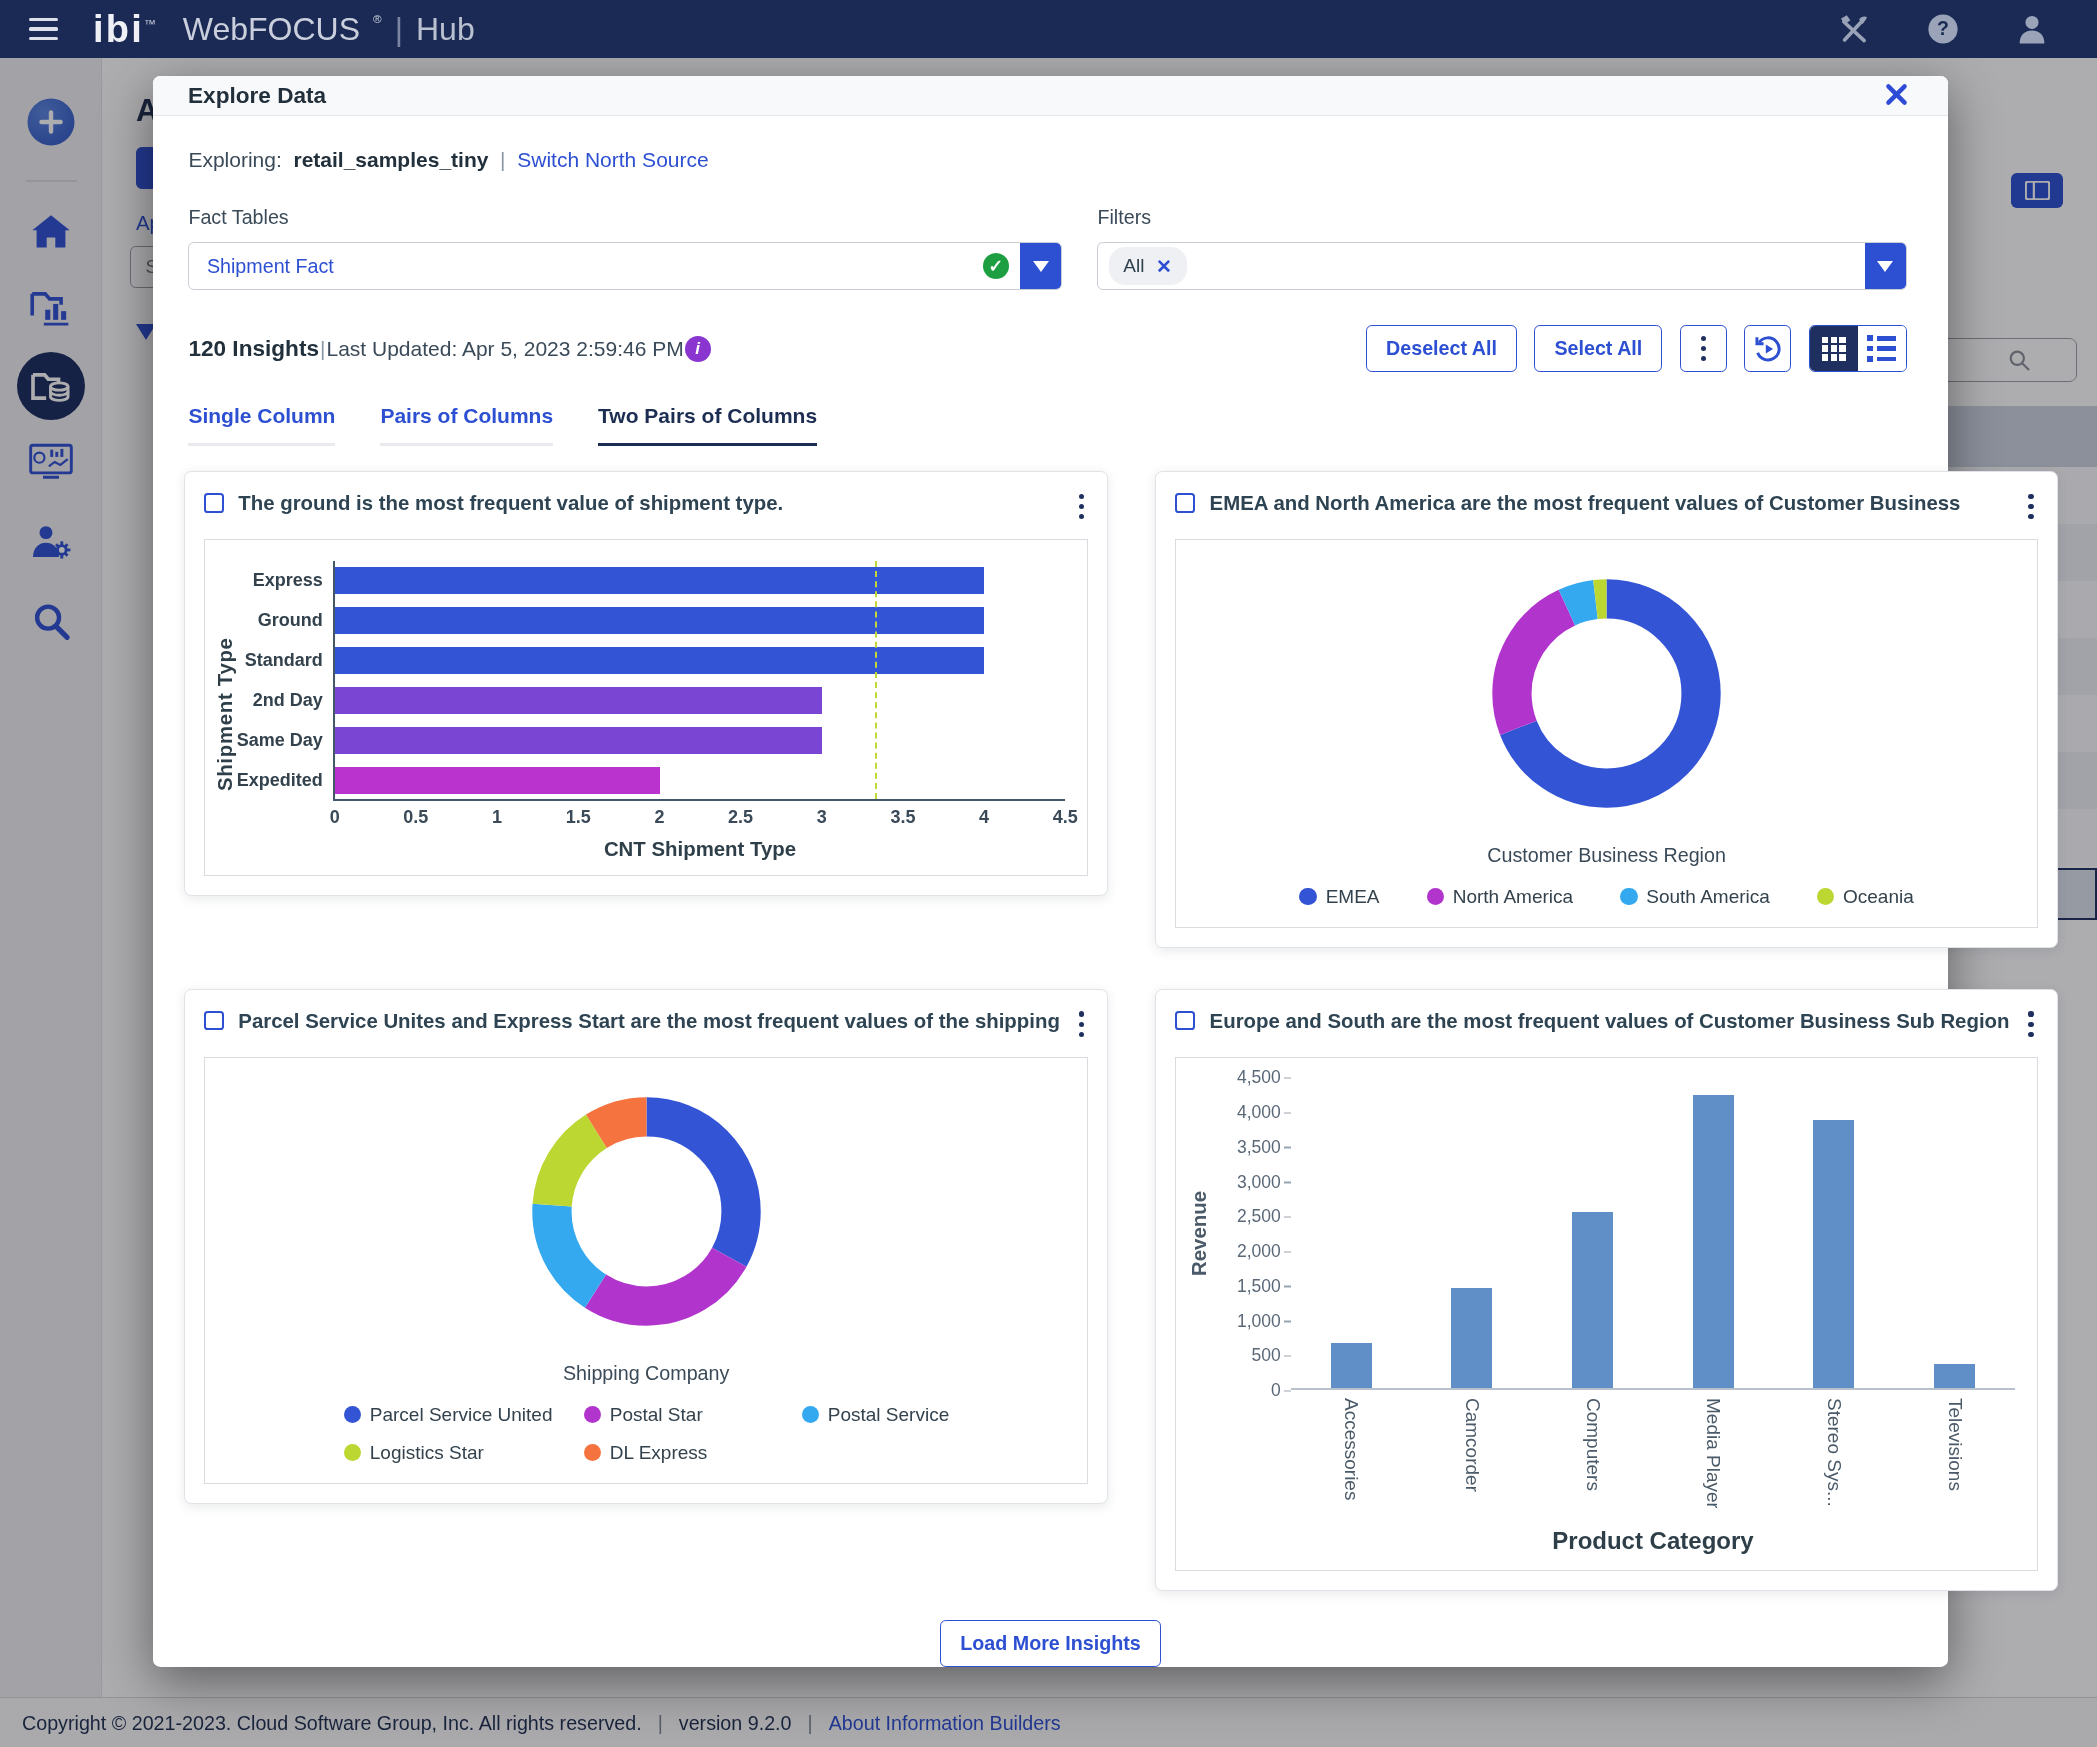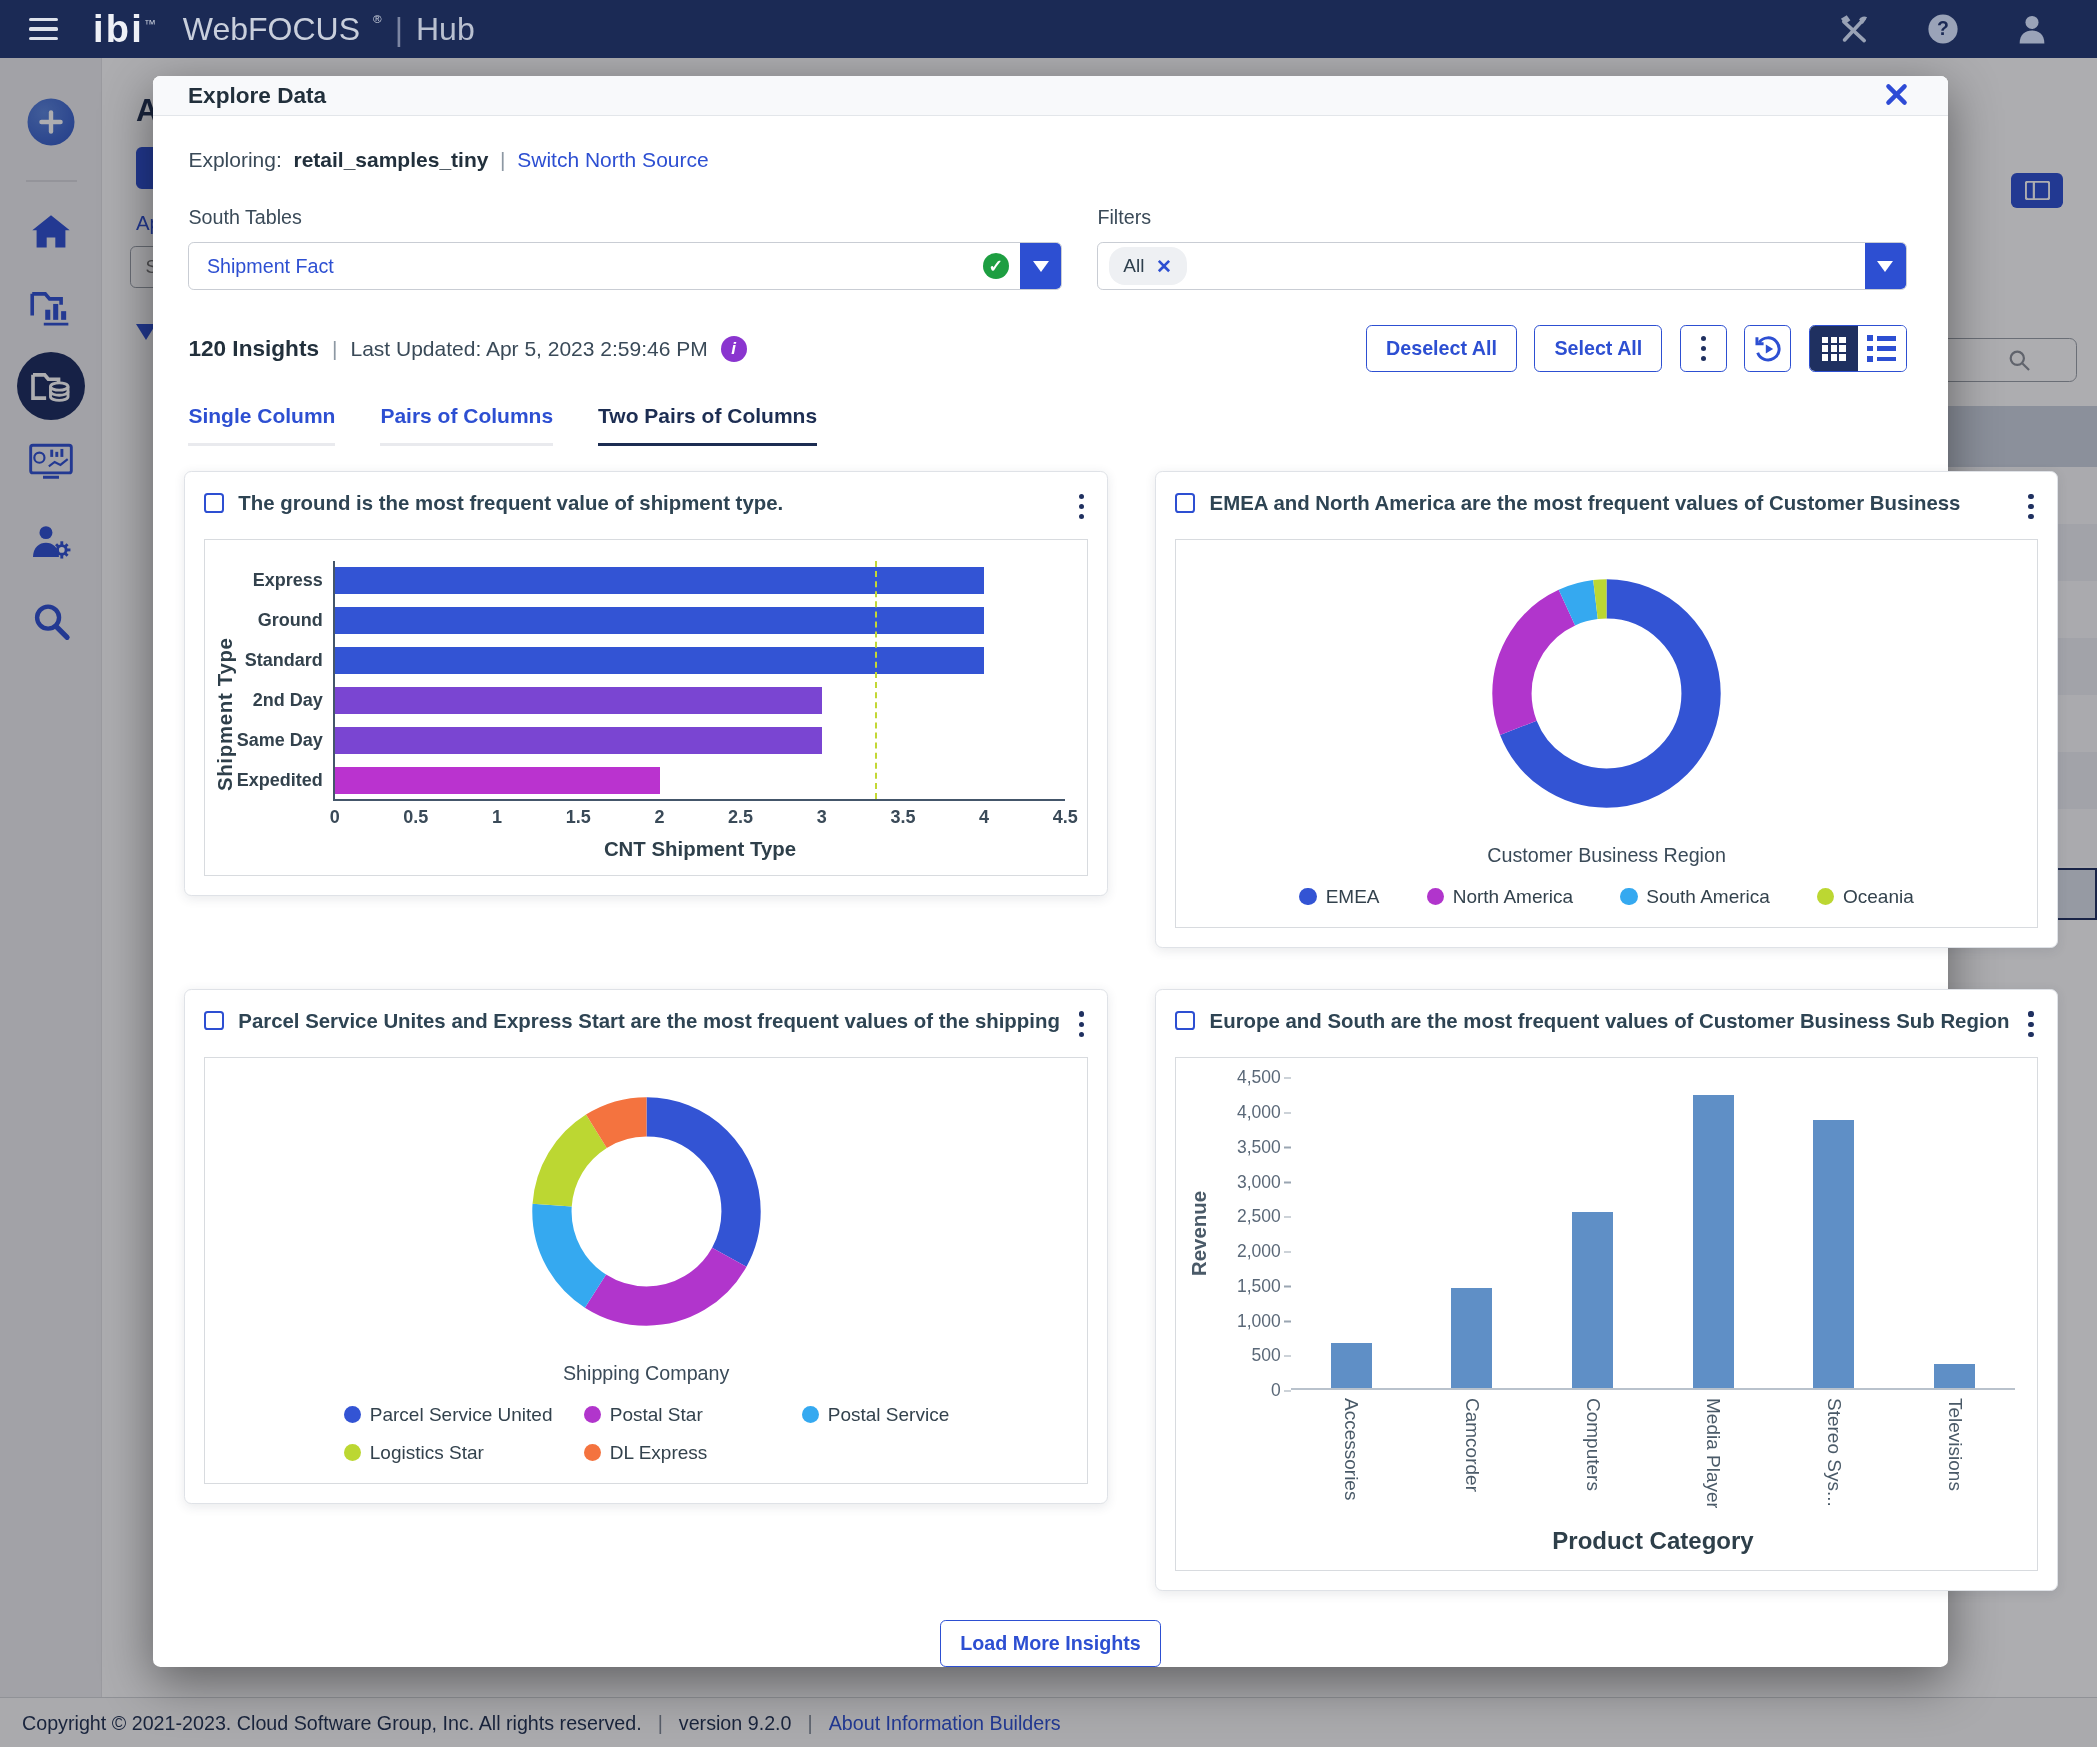--- a/index.html
+++ b/index.html
@@ -72,21 +72,21 @@
   .field-label{font-size:19.7px;color:#3a4a58;margin-bottom:13px;}
   .combo{height:48px;border:1.5px solid #c9cdd4;border-radius:5.8px;background:#fff;display:flex;align-items:center;overflow:hidden;}
   .combo .val{font-size:19.7px;color:#2d4fd2;padding-left:17.5px;}
   .combo .spacer{flex:1;}
   .combo .caretbtn{width:41px;height:100%;background:#2d4fd2;display:flex;align-items:center;justify-content:center;border:none;cursor:pointer;border-radius:0 3.6px 3.6px 0;}
   .caret-w{width:0;height:0;border-left:8px solid transparent;border-right:8px solid transparent;border-top:11px solid #fff;}
   .checkcircle{width:26px;height:26px;border-radius:50%;background:#1d9e41;color:#fff;display:flex;align-items:center;justify-content:center;font-size:17.5px;font-weight:bold;margin-right:11.7px;}
   .chip{display:flex;align-items:center;gap:11.7px;background:#eef0f3;border-radius:16px;padding:7.3px 14.6px;margin-left:10.2px;font-size:19px;color:#2e3f4d;}
   .chip .x{color:#2d4fd2;font-weight:bold;font-size:19px;cursor:pointer;}
   .insights-row{margin-top:35px;display:flex;align-items:center;padding-left:4.4px;padding-right:10.2px;}
-  .insights-left{display:flex;align-items:center;gap:13px;font-size:21px;color:#3a4a58;}
+  .insights-left{display:flex;align-items:center;gap:1px;font-size:21px;color:#3a4a58;}
   .insights-left .cnt{font-size:22.6px;font-weight:bold;color:#22303c;}
   .insights-left .pipe{color:#8d98a3;}
   .infoicon{width:26px;height:26px;border-radius:50%;background:#8a35cf;color:#fff;font-size:17px;font-weight:bold;display:flex;align-items:center;justify-content:center;font-style:italic;}
   .controls{margin-left:auto;display:flex;gap:17.5px;align-items:center;}
   .btn-outline{border:1.5px solid #2d4fd2;background:#fff;color:#2d4fd2;font-size:19.7px;font-weight:bold;border-radius:5.8px;padding:0 19px;height:47px;display:flex;align-items:center;cursor:pointer;}
   .sqbtn{width:47px;height:47px;border:1.5px solid #2d4fd2;background:#fff;border-radius:5.8px;display:flex;align-items:center;justify-content:center;cursor:pointer;}
   .kebab{display:flex;flex-direction:column;gap:5.1px;}
   .kebab i{width:5.1px;height:5.1px;border-radius:50%;background:#1f3060;}
   .seg{display:flex;border:1.5px solid #2d4fd2;border-radius:5.8px;overflow:hidden;height:47px;}
   .seg .cell{width:48px;display:flex;align-items:center;justify-content:center;cursor:pointer;background:#fff;}
@@ -385,21 +385,21 @@
       <div class="explore-row">
         <span>Exploring:</span>
         <span class="ds">retail_samples_tiny</span>
         <span class="pipe">|</span>
         <a href="#">Switch North Source</a>
       </div>
 
 
       <div class="fields-row">
         <div class="field-block" style="flex:1.08;">
-          <div class="field-label">South Tables</div>
+          <div class="field-label">Fact Tables</div>
           <div class="combo">
             <span class="val">Shipment Fact</span>
             <span class="spacer"></span>
             <span class="checkcircle">✓</span>
             <button class="caretbtn">
                 <span class="caret-w"></span>
               </button>
           </div>
         </div>
         <div class="field-block">

